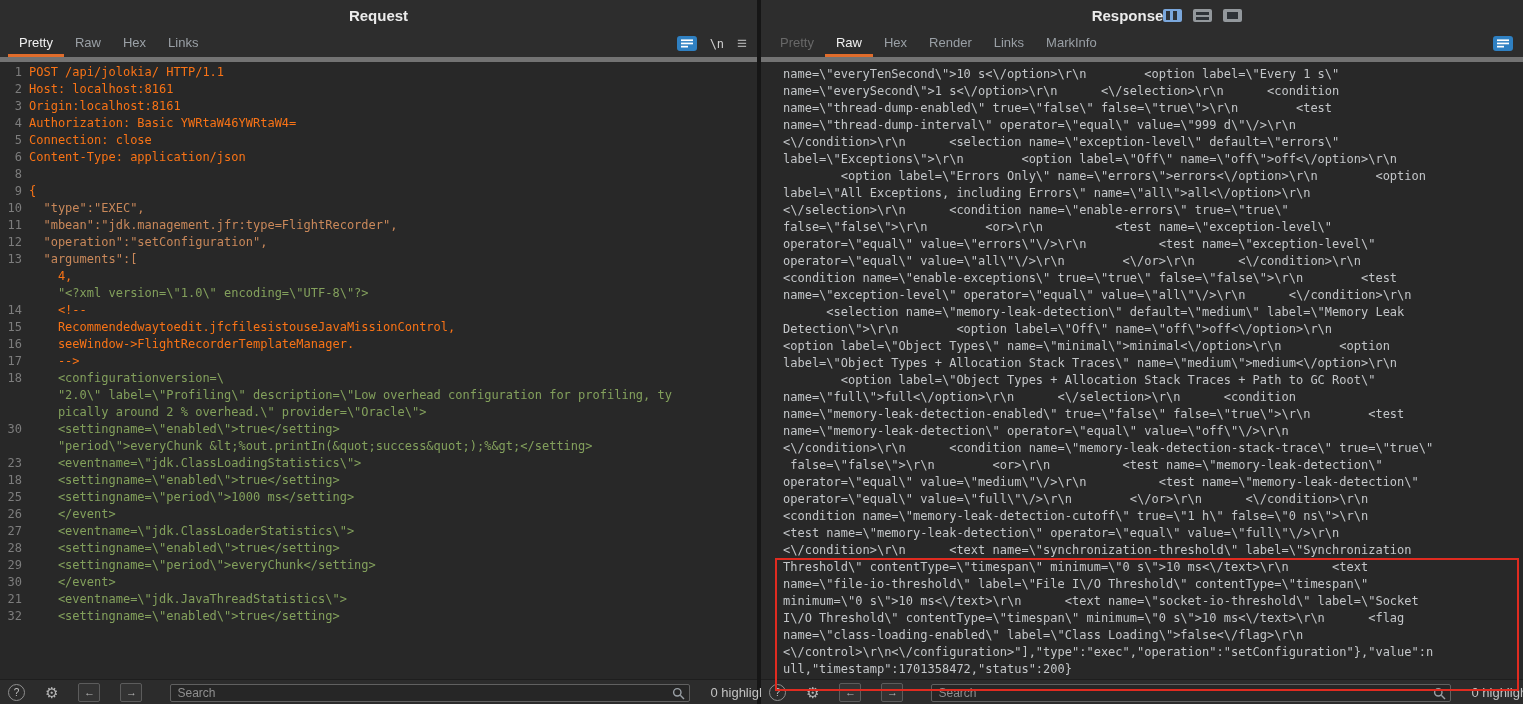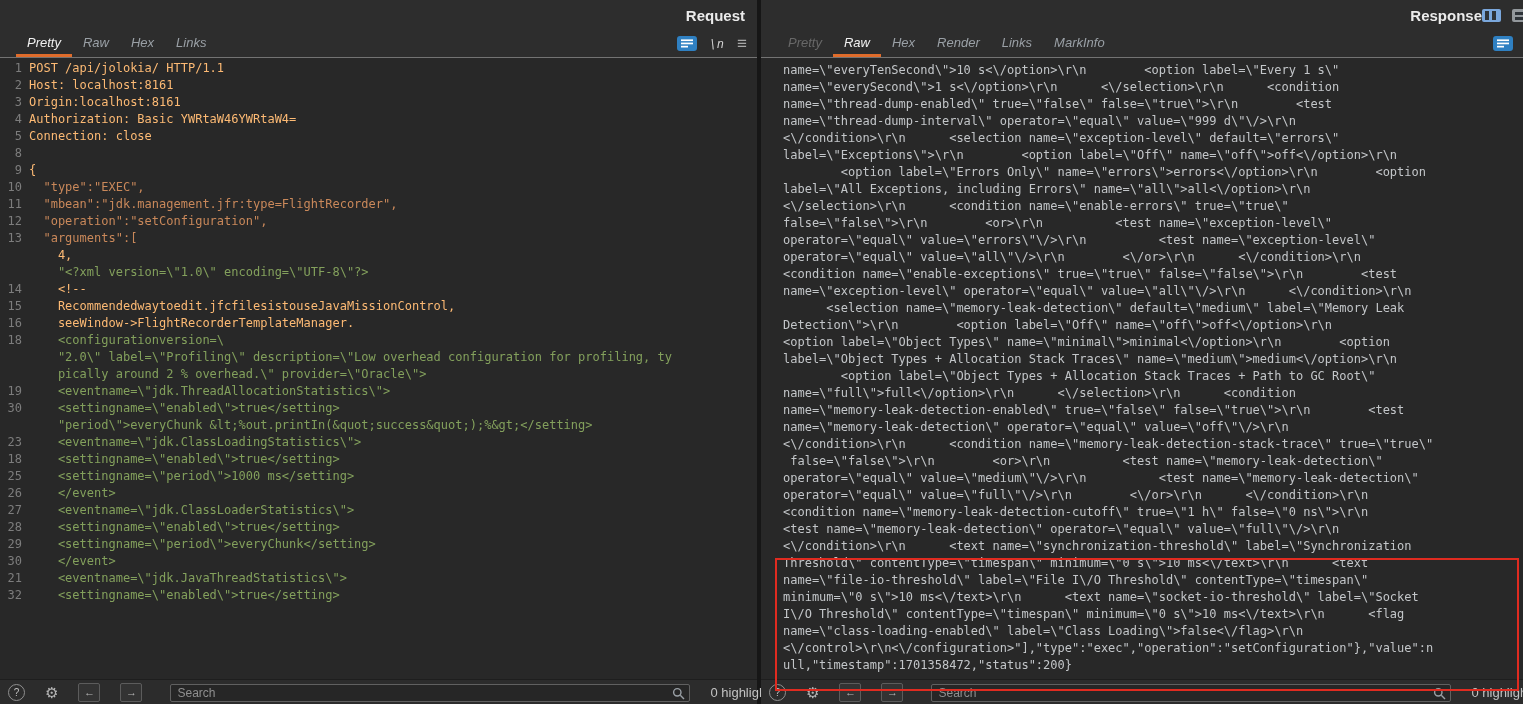--- a/index.html
+++ b/index.html
@@ -1,53 +1,53 @@
 <!DOCTYPE html>
 <html><head>
 <meta charset="utf-8">
 <style>
   html,body{margin:0;padding:0;width:1523px;height:704px;background:#161616;overflow:hidden;
     font-family:"Liberation Sans",sans-serif;}
   .panel{position:absolute;top:0;height:704px;background:#2b2b2b;display:flex;flex-direction:column;}
   #request-panel{left:0;width:757px;}
   #response-panel{left:761px;width:812px;}
 
-  .panel-header{height:30px;display:flex;align-items:center;justify-content:flex-end;
+  .panel-header{height:30px;display:flex;align-items:center;justify-content:center;
     padding:0 12px;background:#2d2d2d;}
   .panel-title{font-weight:bold;font-size:15px;color:#ebebeb;}
 
   
   .winbtns{display:flex;gap:11px;align-items:center;}
   .winbtn{position:relative;display:inline-block;width:19px;height:13px;border-radius:2px;background:#93989c;cursor:pointer;}
   .winbtn.active{background:#7aa7dc;}
   .winbtn-cols::before,.winbtn-cols::after{content:"";position:absolute;top:2px;bottom:2px;width:4px;background:#2e3338;}
   .winbtn-cols::before{left:3px;}
   .winbtn-cols::after{left:10px;}
   .winbtn-rows::before{content:"";position:absolute;left:3px;right:3px;top:3px;height:3px;background:#2e3338;box-shadow:0 5px 0 #2e3338;}
   .winbtn-single::before{content:"";position:absolute;left:4px;right:4px;top:3px;bottom:3px;background:#2e3338;}
 
   
-  .tabbar{height:27px;display:flex;align-items:stretch;background:#2d2d2d;border-bottom:1px solid #737373;padding-left:16px;font-style:italic;}
+  .tabbar{height:27px;display:flex;align-items:stretch;background:#2d2d2d;border-bottom:5px solid #737373;padding-left:8px;}
   .tabs{display:flex;}
   .tab{padding:0 11px;display:flex;align-items:center;font-size:13px;color:#9aa0a6;
     border-bottom:3px solid transparent;cursor:pointer;white-space:nowrap;}
   .tab.selected{color:#f1f1f1;border-bottom-color:#e06c2b;}
   .tab.dim{color:#686868;}
   .tab-tools{margin-left:auto;display:flex;align-items:center;gap:13px;padding-right:10px;}
   .wrap-icon{display:inline-flex;cursor:pointer;}
   .nl-label{font-family:"DejaVu Sans Mono",monospace;font-size:12px;color:#d2d2d2;cursor:pointer;}
   .menu-icon{color:#a8a8a8;font-size:17px;line-height:1;cursor:pointer;}
   .menu-icon::before{content:"\2261";}
 
   
   .editor{flex:1;overflow:hidden;background:#282828;font-family:"DejaVu Sans Mono",monospace;
     font-size:12px;line-height:17px;padding-top:2px;}
   .code-line{height:17px;white-space:pre;}
   .lnum{display:inline-block;width:22px;text-align:right;color:#7d7d7d;padding-right:7px;}
-  .ltext.plain{color:#fdba74;}
+  .ltext.plain{color:#f97316;}
   .ltext.json{color:#c9885a;}
   .ltext.xml{color:#83a05c;}
   #response-editor{padding:4px 0 0 22px;}
   .resp-line{height:17px;white-space:pre;color:#c3c6c9;}
 
   
   .searchbar{height:24px;background:#2c2c2c;border-top:1px solid #1e1e1e;display:flex;
     align-items:center;padding:0 8px;gap:20px;}
   .help-icon{width:15px;height:15px;border:1px solid #8f8f8f;border-radius:50%;display:inline-flex;
     align-items:center;justify-content:center;font-size:10px;color:#c0c0c0;cursor:pointer;flex:0 0 auto;}
@@ -113,20 +113,21 @@
       <div class="code-line"><span class="lnum">1</span><span class="ltext plain">POST /api/jolokia/ HTTP/1.1</span></div>
 
       <div class="code-line"><span class="lnum">2</span><span class="ltext plain">Host: localhost:8161</span></div>
 
       <div class="code-line"><span class="lnum">3</span><span class="ltext plain">Origin:localhost:8161</span></div>
 
       <div class="code-line"><span class="lnum">4</span><span class="ltext plain">Authorization: Basic YWRtaW46YWRtaW4=</span></div>
 
       <div class="code-line"><span class="lnum">5</span><span class="ltext plain">Connection: close</span></div>
 
+      <div class="code-line"><span class="lnum">6</span><span class="ltext plain">Content-Type: application/json</span></div>
 
 
       <div class="code-line"><span class="lnum">8</span><span class="ltext plain"></span></div>
 
       <div class="code-line"><span class="lnum">9</span><span class="ltext plain">{</span></div>
 
       <div class="code-line"><span class="lnum">10</span><span class="ltext json">  "type":"EXEC",</span></div>
 
       <div class="code-line"><span class="lnum">11</span><span class="ltext json">  "mbean":"jdk.management.jfr:type=FlightRecorder",</span></div>
 
@@ -137,28 +138,28 @@
       <div class="code-line"><span class="lnum"></span><span class="ltext plain">    4,</span></div>
 
       <div class="code-line"><span class="lnum"></span><span class="ltext xml">    "&lt;?xml version=\"1.0\" encoding=\"UTF-8\"?&gt;</span></div>
 
       <div class="code-line"><span class="lnum">14</span><span class="ltext plain">    &lt;!--</span></div>
 
       <div class="code-line"><span class="lnum">15</span><span class="ltext plain">    Recommendedwaytoedit.jfcfilesistouseJavaMissionControl,</span></div>
 
       <div class="code-line"><span class="lnum">16</span><span class="ltext plain">    seeWindow-&gt;FlightRecorderTemplateManager.</span></div>
 
+      <div class="code-line"><span class="lnum">17</span><span class="ltext plain">    --&gt;</span></div>
 
       <div class="code-line"><span class="lnum">18</span><span class="ltext xml">    &lt;configurationversion=\</span></div>
 
       <div class="code-line"><span class="lnum"></span><span class="ltext xml">    "2.0\" label=\"Profiling\" description=\"Low overhead configuration for profiling, ty</span></div>
 
       <div class="code-line"><span class="lnum"></span><span class="ltext xml">    pically around 2 % overhead.\" provider=\"Oracle\"&gt;</span></div>
 
-      <div class="code-line"><span class="lnum">19</span><span class="ltext xml">    &lt;eventname=\"jdk.ThreadAllocationStatistics\"&gt;</span></div>
 
       <div class="code-line"><span class="lnum">30</span><span class="ltext xml">    &lt;settingname=\"enabled\"&gt;true&lt;/setting&gt;</span></div>
 
 
       <div class="code-line"><span class="lnum"></span><span class="ltext xml">    "period\"&gt;everyChunk &amp;lt;%out.printIn(&amp;quot;success&amp;quot;);%&amp;gt;&lt;/setting&gt;</span></div>
 
 
       <div class="code-line"><span class="lnum">23</span><span class="ltext xml">    &lt;eventname=\"jdk.ClassLoadingStatistics\"&gt;</span></div>
 
       <div class="code-line"><span class="lnum">18</span><span class="ltext xml">    &lt;settingname=\"enabled\"&gt;true&lt;/setting&gt;</span></div>

